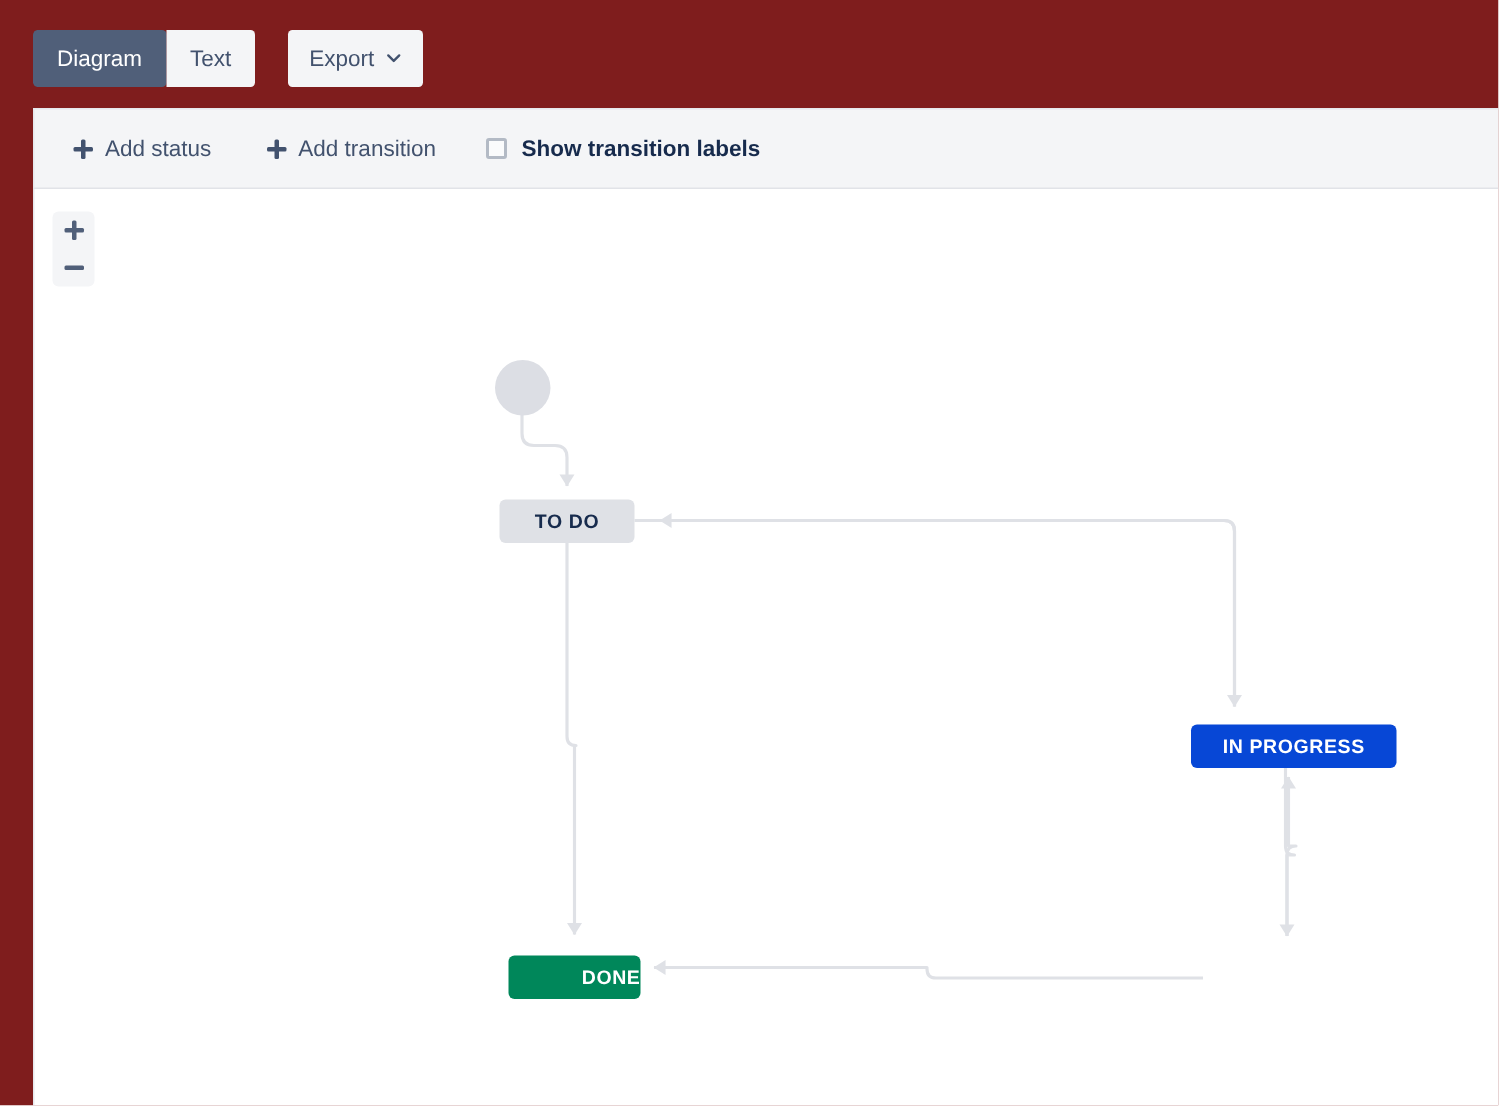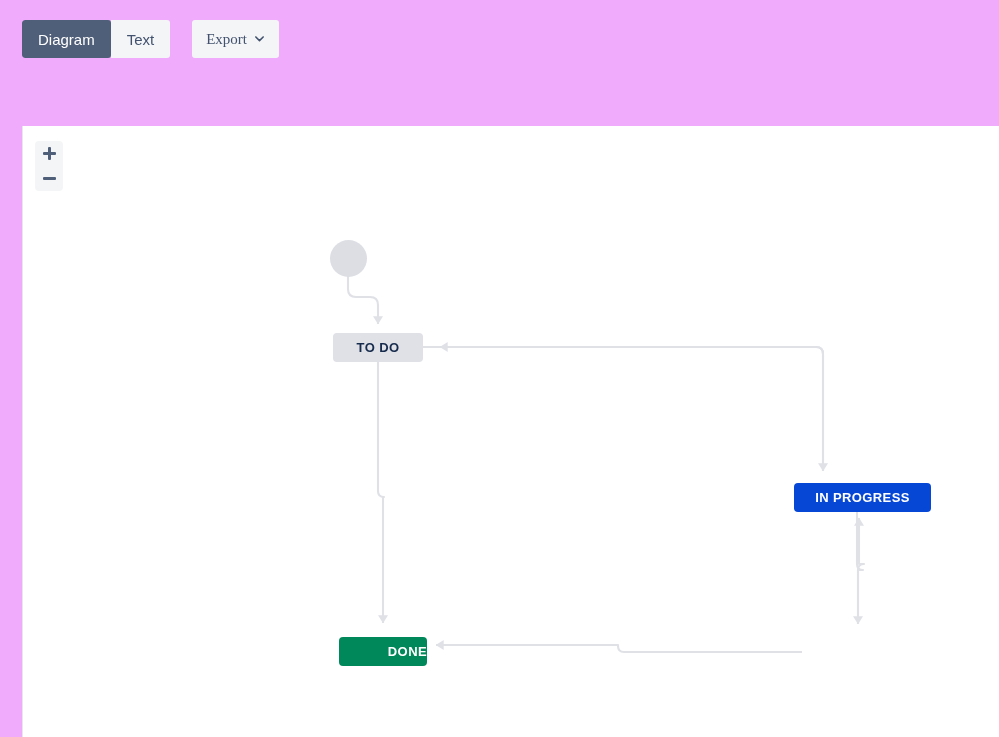--- a/index.html
+++ b/index.html
@@ -11,21 +11,21 @@
     height: 737px;
     background: #ffffff;
     font-family: "Liberation Sans", sans-serif;
     overflow: hidden;
   }
 
   .app {
     position: relative;
     width: 999px;
     height: 737px;
-    background: #f0abfc;
+    background: #7f1d1d;
   }
 
   
   .view-toolbar {
     position: absolute;
     left: 22px;
     top: 20px;
     height: 38px;
     display: flex;
     align-items: center;
@@ -64,21 +64,21 @@
     padding: 0 14px;
     display: flex;
     align-items: center;
     gap: 7px;
     font-size: 15px;
     color: #42526e;
     background: #f4f5f7;
     border: none;
     border-radius: 3px;
     cursor: pointer;
-    font-family: Liberation Serif, serif;
+    font-family: Liberation Sans, sans-serif;
     white-space: nowrap;
   }
   .caret {
     display: inline-block;
     width: 11px;
     height: 11px;
     position: relative;
     top: -1px;
   }
   .caret svg { display: block; }
@@ -243,20 +243,34 @@
     <button class="export-btn">
       <span>Export</span>
       <span class="caret">
         <svg viewBox="0 0 12 12" width="11" height="11" aria-hidden="true">
           <path d="M2 4.3 L6 8.3 L10 4.3" fill="none" stroke="#42526e" stroke-width="1.7" stroke-linecap="round" stroke-linejoin="round"></path>
         </svg>
       </span>
     </button>
   </div>
 
+  <div class="action-bar">
+    <button class="act-link">
+      <span class="plus-ico"></span>
+      <span>Add status</span>
+    </button>
+    <button class="act-link">
+      <span class="plus-ico"></span>
+      <span>Add transition</span>
+    </button>
+    <label class="checkbox-wrap">
+      <span class="cbox"></span>
+      <span class="cbox-label">Show transition labels</span>
+    </label>
+  </div>
 
   <div class="canvas">
 
     <div class="zoom-ctrl">
       <button class="zoom-btn">
         <span class="zb-plus"></span>
       </button>
       <button class="zoom-btn">
         <span class="zb-minus"></span>
       </button>

